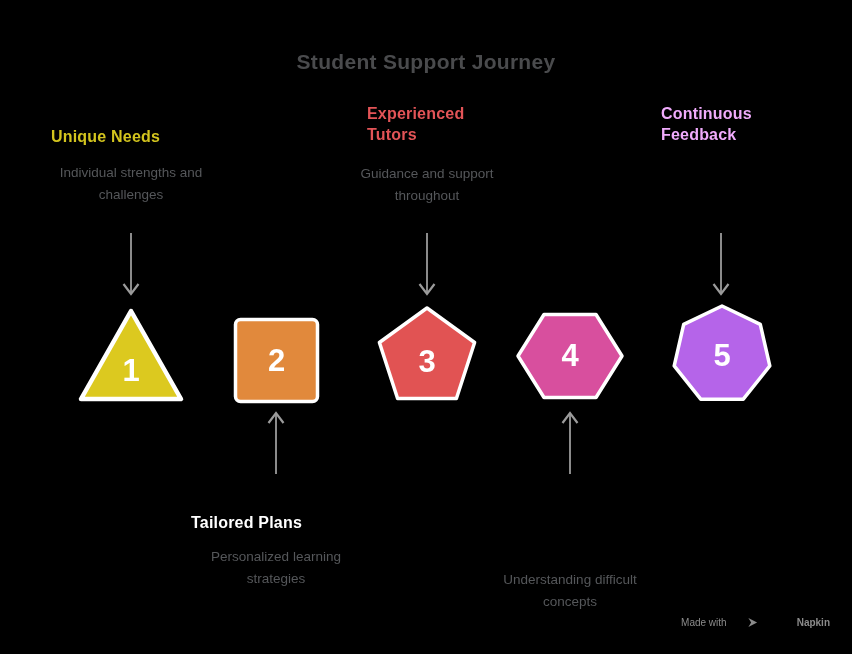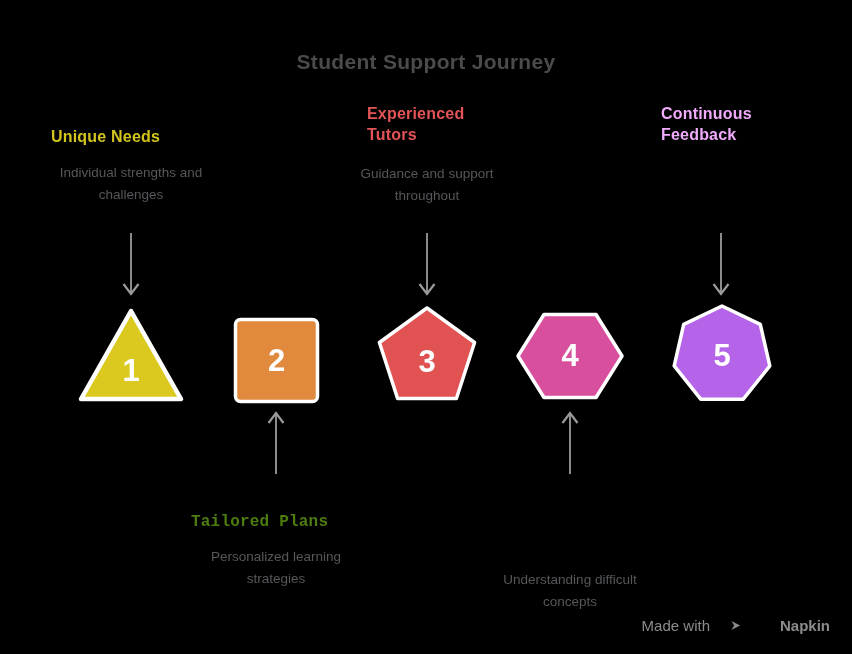--- a/index.html
+++ b/index.html
@@ -3,21 +3,21 @@
 <meta charset="utf-8">
 <style>
   html,body{margin:0;padding:0;background:#000;}
   #canvas{position:relative;width:852px;height:654px;background:#000;overflow:hidden;
           font-family:"Liberation Sans","DejaVu Sans",sans-serif;}
   .title{position:absolute;left:0;top:50px;width:852px;text-align:center;
          font-size:21px;font-weight:bold;color:#4a4b4d;letter-spacing:.3px;}
   .heading{position:absolute;text-align:left;font-size:16px;font-weight:bold;
            line-height:21px;letter-spacing:.2px;}
   .desc{position:absolute;text-align:center;font-size:13.5px;color:#55575a;line-height:22px;}
-  .c1{color:#d3c41e;} .c2{color:#4d7c0f;font-family:Liberation Mono, monospace;} .c3{color:#e35457;} .c4{color:#d7479d;} .c5{color:#f0abfc;}
+  .c1{color:#d3c41e;} .c2{color:#ffffff;} .c3{color:#e35457;} .c4{color:#d7479d;} .c5{color:#f0abfc;}
   .h1{left:51px;top:126px;width:160px;}
   .h2{left:191px;top:512px;width:170px;}
   .h3{left:367px;top:103px;width:120px;}
   .h4{left:505px;top:512px;width:130px;}
   .h5{left:661px;top:103px;width:120px;}
   .d1{left:46px;top:162px;width:170px;}
   .d2{left:191px;top:546px;width:170px;}
   .d3{left:342px;top:163px;width:170px;}
   .d4{left:480px;top:569px;width:180px;}
   .d5{left:636px;top:163px;width:170px;}
@@ -27,21 +27,21 @@
   .shape{position:absolute;}
   .shape svg{position:absolute;left:0;top:0;}
   .num{position:absolute;left:0;top:0;width:100%;height:100%;display:flex;
        align-items:center;justify-content:center;color:#fff;font-size:31px;font-weight:bold;}
   .s1{left:76px;top:306px;width:110px;height:98px;}  .s1 .num{transform:translateY(16px);}
   .s2{left:233px;top:317px;width:87px;height:87px;}
   .s3{left:376px;top:303px;width:102px;height:104px;} .s3 .num{transform:translateY(7px);}
   .s4{left:515px;top:311px;width:110px;height:90px;}
   .s5{left:671px;top:301px;width:102px;height:104px;} .s5 .num{transform:translateY(3px);}
   .footer{position:absolute;right:22px;top:617px;display:flex;align-items:center;gap:20px;
-          color:#8b8b8b;font-size:15px;text-align:right;}
+          color:#8b8b8b;font-size:10px;text-align:right;}
   .footer .brand{font-weight:bold;padding-left:19px;}
 </style>
 </head>
 <body>
 
 <div id="canvas">
 
   <div class="title">Student Support Journey</div>
 
   <div class="heading c1 h1">Unique Needs</div>

